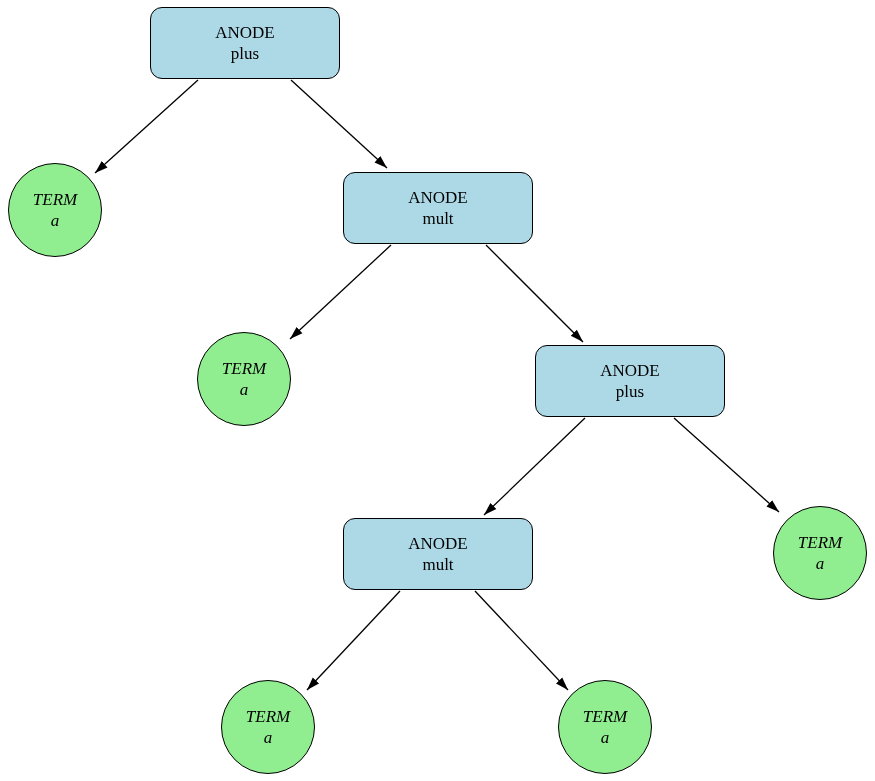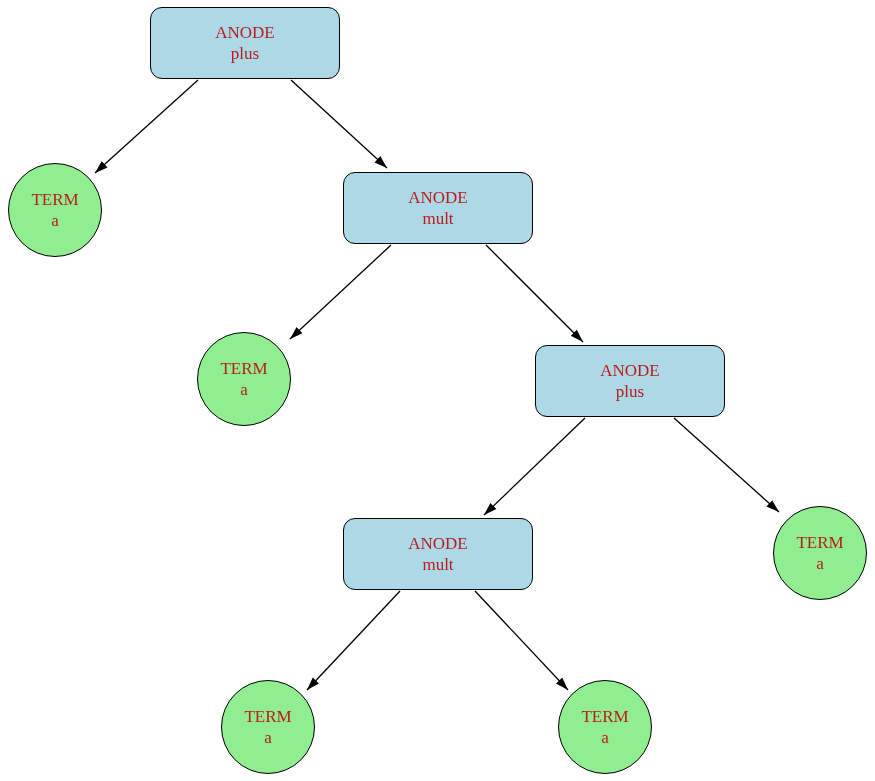--- a/index.html
+++ b/index.html
@@ -23,37 +23,38 @@
     height: 781px;
   }
   .node {
     position: absolute;
     display: flex;
     flex-direction: column;
     align-items: center;
     justify-content: center;
     font-size: 17px;
     line-height: 21px;
-    color: #b91c1c;
+    color: #000000;
     text-align: center;
     box-sizing: border-box;
   }
   .node.box {
     width: 190px;
     height: 72px;
     background: var(--box-fill, #add8e6);
     border: 1.4px solid var(--border, #000000);
     border-radius: 12px;
   }
   .node.circle {
     width: 94px;
     height: 94px;
     background: var(--circle-fill, #90ee90);
     border: 1.4px solid var(--border, #000000);
     border-radius: 50%;
+    font-style: italic;
   }
 </style>
 </head>
 <body>
 
 <div class="canvas">
 
   <svg class="edges" viewBox="0 0 875 781" xmlns="http://www.w3.org/2000/svg">
     <defs>
       <marker id="arrow" viewBox="0 0 10 10" refX="10" refY="5" markerWidth="13" markerHeight="13" markerUnits="userSpaceOnUse" orient="auto">

